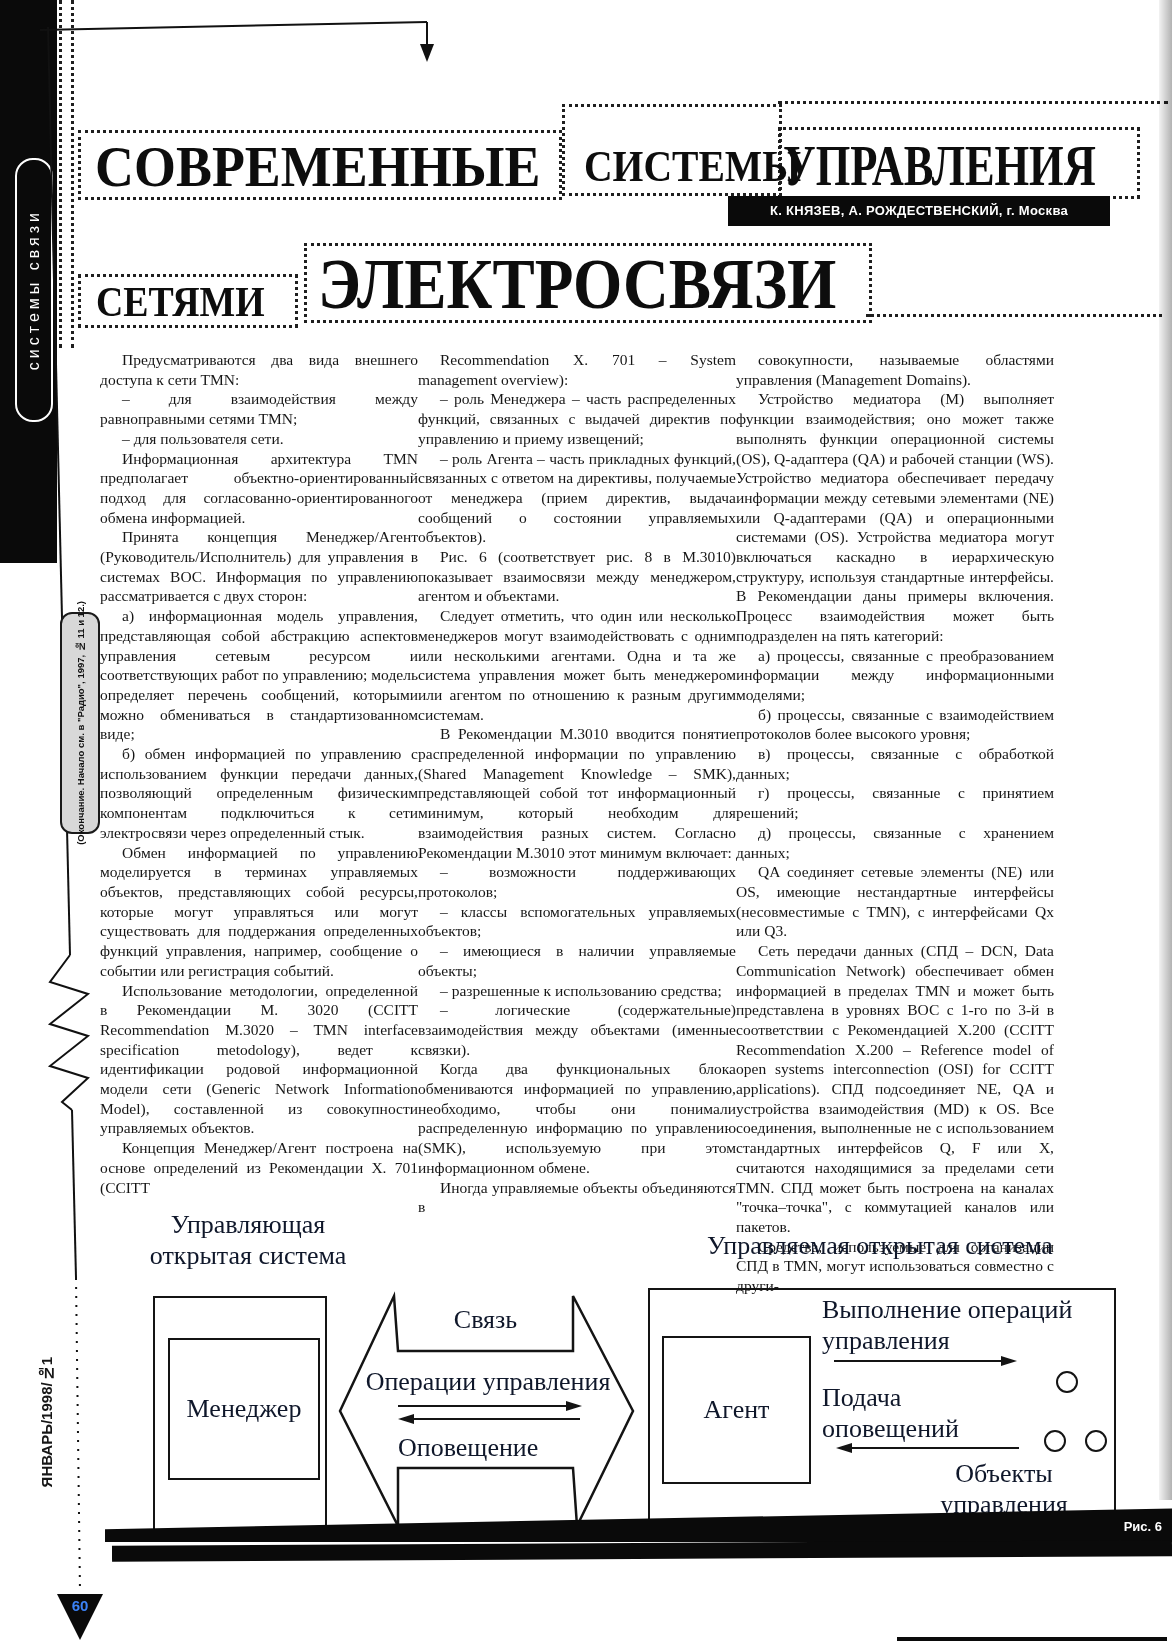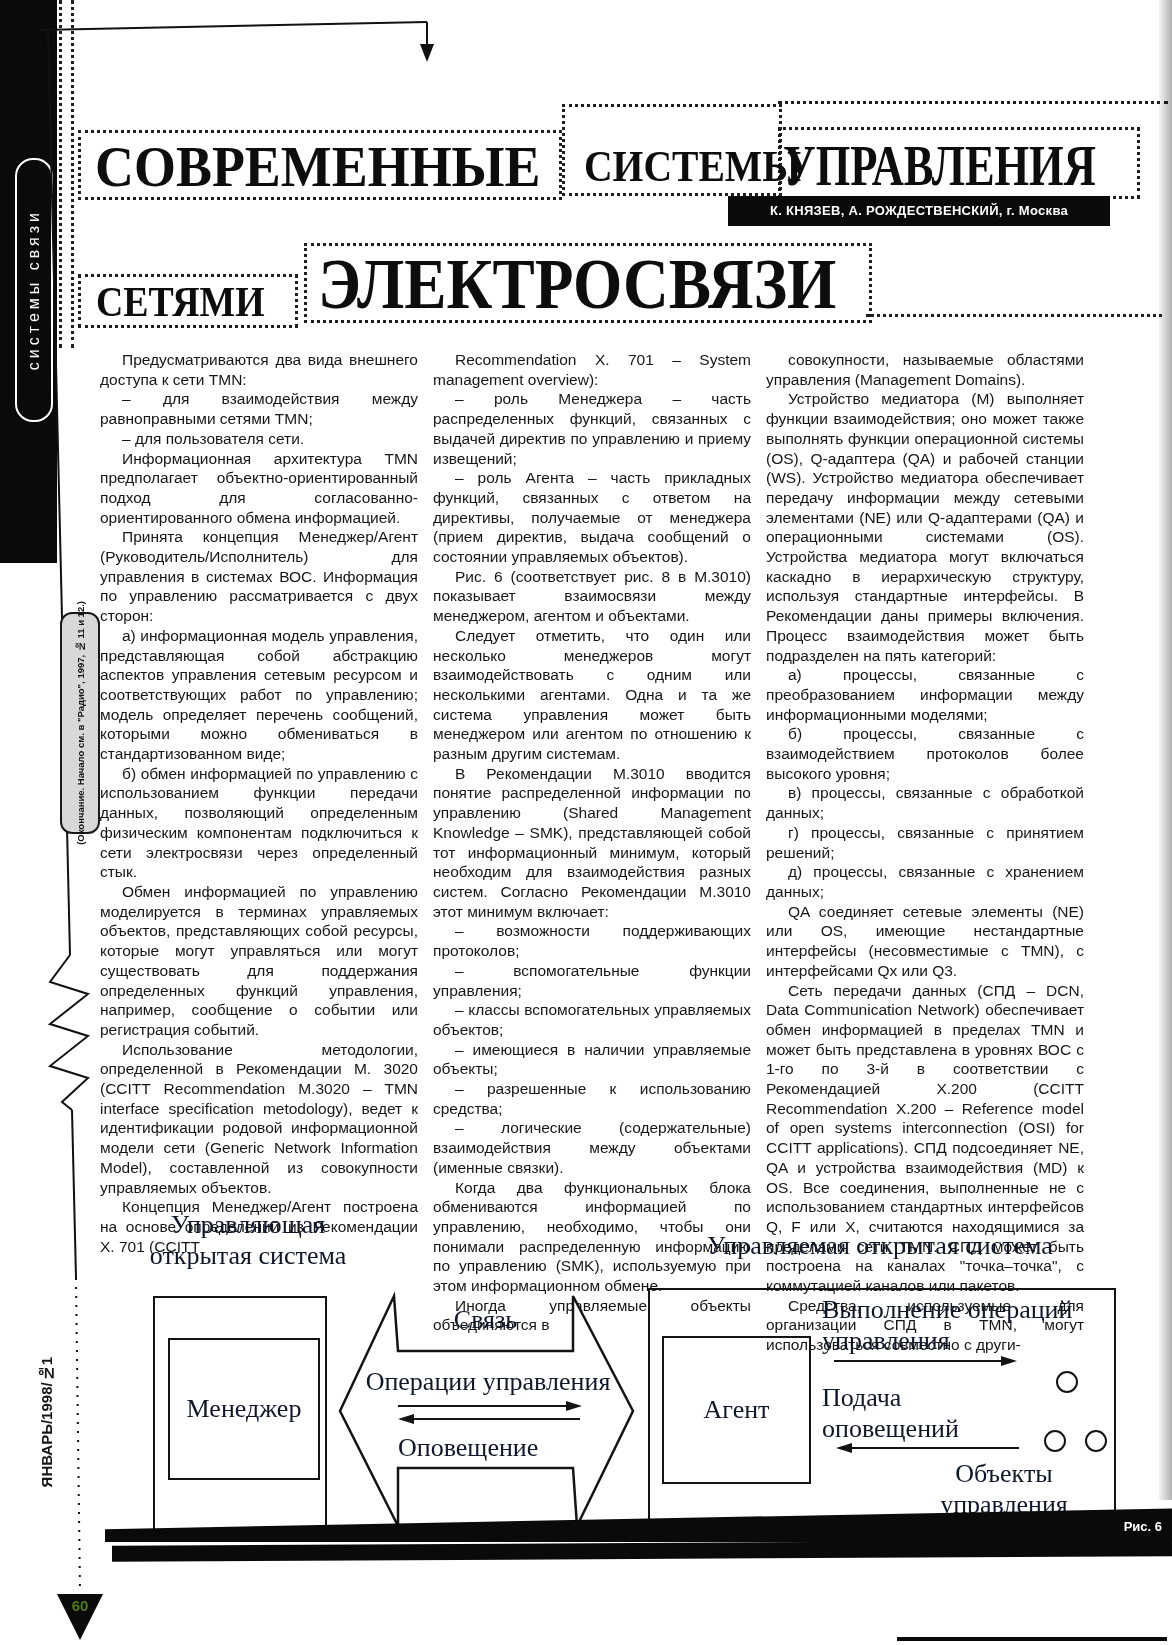--- a/index.html
+++ b/index.html
@@ -15,33 +15,33 @@
   .overlay-svg{position:absolute;left:0;top:0;pointer-events:none;}
   
   .dotv{position:absolute;top:0;height:348px;border-left:3px dotted #1f1f1f;}
   .doth{position:absolute;border-top:3px dotted #1f1f1f;}
   .dotbox{position:absolute;border:3px dotted #1f1f1f;}
   .title-word{position:absolute;font-family:"Liberation Serif",serif;font-weight:700;
               color:#0d0d0d;line-height:1;white-space:nowrap;transform-origin:left top;}
   .author-badge{position:absolute;left:728px;top:196px;width:382px;height:30px;background:#0a0a0a;
               color:#fff;font-size:13px;font-weight:700;text-align:center;line-height:30px;letter-spacing:.3px;white-space:nowrap;}
   
-  .cols{position:absolute;left:100px;top:350px;width:985px;display:flex;gap:15px;}
+  .cols{position:absolute;left:100px;top:350px;width:985px;display:flex;font-family:Liberation Serif, serif;}
   .col{width:318px;font-size:15.5px;line-height:19.7px;text-align:justify;}
   .col p{margin:0;text-indent:22px;}
   
   .cont-badge{position:absolute;left:60px;top:612px;width:36px;height:218px;background:#d8d8d8;
               border:2px solid #1a1a1a;border-radius:12px;display:flex;align-items:center;justify-content:center;}
   .cont-badge span{writing-mode:vertical-rl;transform:rotate(180deg);font-size:9.5px;font-weight:700;
               white-space:nowrap;color:#111;}
   .issue-label{position:absolute;left:38px;top:1352px;height:140px;display:flex;align-items:center;}
   .issue-label span{writing-mode:vertical-rl;transform:rotate(180deg);font-size:15px;font-weight:700;white-space:nowrap;}
   .page-tri{position:absolute;left:57px;top:1594px;width:46px;height:46px;background:#0a0a0a;
             clip-path:polygon(0 0,100% 0,50% 100%);text-align:center;}
-  .page-tri span{color:#4d7c0f;font-size:15px;font-weight:700;display:inline-block;margin-top:3px;}
+  .page-tri span{color:#3b82f6;font-size:15px;font-weight:700;display:inline-block;margin-top:3px;}
   
   .fig{position:absolute;left:110px;top:1190px;width:1060px;height:350px;font-family:"Liberation Serif",serif;color:#0f172a;margin-top:16px;}
   .fig .lbl{position:absolute;font-size:26px;line-height:1.2;}
   .fig .box{position:absolute;border:2.5px solid #141414;background:transparent;}
   .fig .ibox{display:flex;align-items:center;justify-content:center;font-size:26px;}
   .fig svg{position:absolute;left:0;top:0;}
   .figbar{position:absolute;left:105px;top:1502px;width:1067px;height:40px;background:#0a0a0a;
           clip-path:polygon(0 68%,100% 16%,100% 100%,0 100%);}
   .figbar span{position:absolute;right:10px;top:17px;color:#fff;font-family:"Liberation Sans",sans-serif;
           font-size:13px;font-weight:700;}
@@ -105,21 +105,20 @@
       <p>Концепция Менеджер/Агент построена на основе определений из Рекомендации X. 701 (CCITT</p>
     </div>
     <div class="col">
       <p>Recommendation X. 701 – System management overview):</p>
       <p>– роль Менеджера – часть распределенных функций, связанных с выдачей директив по управлению и приему извещений;</p>
       <p>– роль Агента – часть прикладных функций, связанных с ответом на директивы, получаемые от менеджера (прием директив, выдача сообщений о состоянии управляемых объектов).</p>
       <p>Рис. 6 (соответствует рис. 8 в М.3010) показывает взаимосвязи между менеджером, агентом и объектами.</p>
       <p>Следует отметить, что один или несколько менеджеров могут взаимодействовать с одним или несколькими агентами. Одна и та же система управления может быть менеджером или агентом по отношению к разным другим системам.</p>
       <p>В Рекомендации М.3010 вводится понятие распределенной информации по управлению (Shared Management Knowledge – SMK), представляющей собой тот информационный минимум, который необходим для взаимодействия разных систем. Согласно Рекомендации М.3010 этот минимум включает:</p>
       <p>– возможности поддерживающих протоколов;</p>
-      <p>– вспомогательные функции управления;</p>
       <p>– классы вспомогательных управляемых объектов;</p>
       <p>– имеющиеся в наличии управляемые объекты;</p>
       <p>– разрешенные к использованию средства;</p>
       <p>– логические (содержательные) взаимодействия между объектами (именные связки).</p>
       <p>Когда два функциональных блока обмениваются информацией по управлению, необходимо, чтобы они понимали распределенную информацию по управлению (SMK), используемую при этом информационном обмене.</p>
       <p>Иногда управляемые объекты объединяются в</p>
     </div>
     <div class="col">
       <p>совокупности, называемые областями управления (Management Domains).</p>
       <p>Устройство медиатора (М) выполняет функции взаимодействия; оно может также выполнять функции операционной системы (OS), Q-адаптера (QA) и рабочей станции (WS). Устройство медиатора обеспечивает передачу информации между сетевыми элементами (NE) или Q-адаптерами (QA) и операционными системами (OS). Устройства медиатора могут включаться каскадно в иерархическую структуру, используя стандартные интерфейсы. В Рекомендации даны примеры включения. Процесс взаимодействия может быть подразделен на пять категорий:</p>

